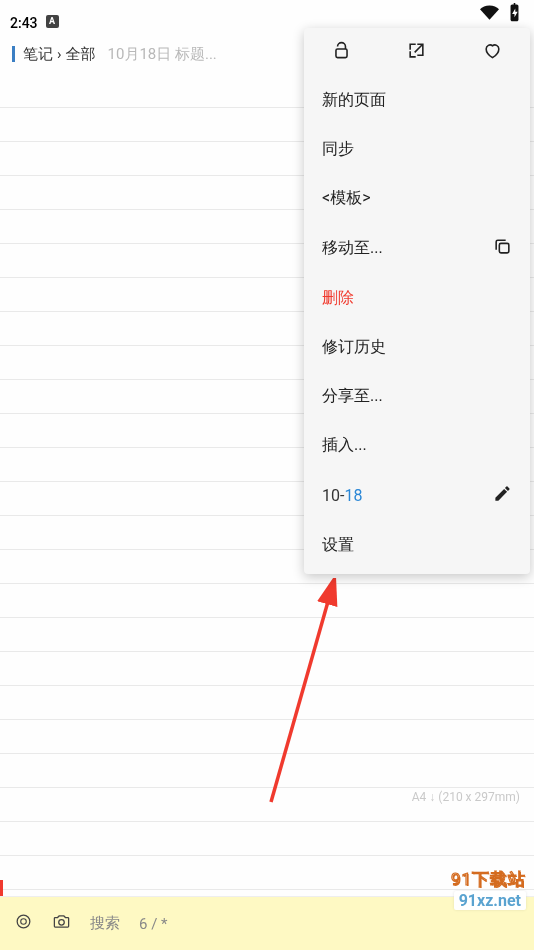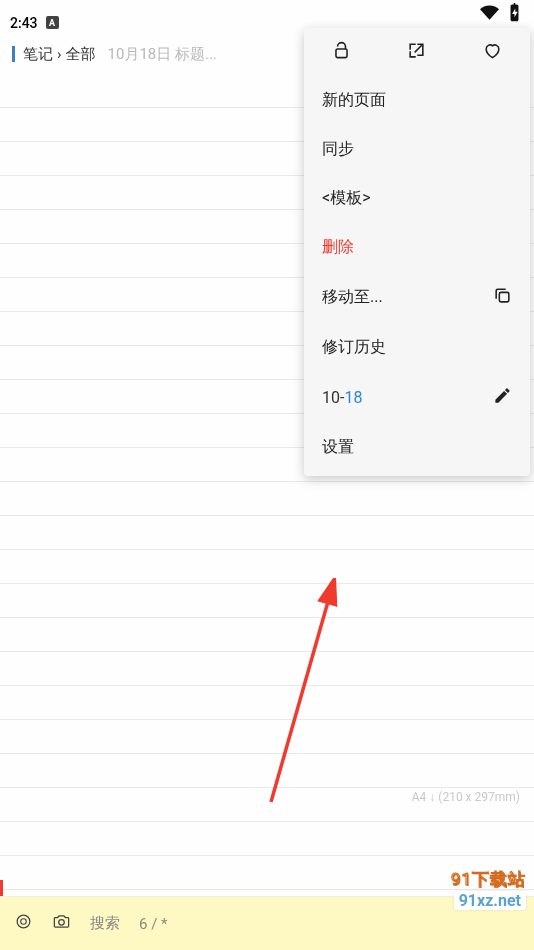--- a/index.html
+++ b/index.html
@@ -13,21 +13,21 @@
   }
   .status-bar {
     height: 28px;
     display: flex;
     justify-content: space-between;
     align-items: center;
     padding: 0 10px;
     font-size: 14px;
     font-weight: 500;
   }
-  .status-left { display: flex; align-items: center; gap: 8px; margin-top: 17px; }
+  .status-left { display: flex; gap: 8px; margin-top: 17px; }
   .status-right { display: flex; align-items: center; gap: 6px; }
   .a-badge {
     background: #424242;
     color: #fff;
     font-size: 9px;
     width: 13px;
     height: 13px;
     display: flex;
     align-items: center;
     justify-content: center;
@@ -232,34 +232,40 @@
   </div>
   <div class="menu-item">
     <span>新的页面</span>
   </div>
   <div class="menu-item">
     <span>同步</span>
   </div>
   <div class="menu-item">
     <span>&lt;模板&gt;</span>
   </div>
+  <div class="menu-item">
+    <span>移动至...</span>
+    <span>
+      <svg class="icon-svg" viewBox="0 0 24 24">
+          <rect x="8" y="8" width="12" height="12" rx="2" fill="none" stroke="#222" stroke-width="2"></rect>
+          <path d="M4 16V6a2 2 0 0 1 2-2h10" fill="none" stroke="#222" stroke-width="2"></path>
+        </svg>
+    </span>
+  </div>
   <div class="menu-item danger">
     <span>删除</span>
   </div>
   <div class="menu-item">
-    <span>移动至...</span>
-    <span>
-      <svg class="icon-svg" viewBox="0 0 24 24">
-          <rect x="8" y="8" width="12" height="12" rx="2" fill="none" stroke="#222" stroke-width="2"></rect>
-          <path d="M4 16V6a2 2 0 0 1 2-2h10" fill="none" stroke="#222" stroke-width="2"></path>
-        </svg>
-    </span>
-  </div>
-  <div class="menu-item">
     <span>修订历史</span>
+  </div>
+  <div class="menu-item">
+    <span>分享至...</span>
+  </div>
+  <div class="menu-item">
+    <span>插入...</span>
   </div>
   <div class="menu-item">
     <span class="menu-date">
       <span>10-</span><span class="blue">18</span>
     </span>
     <span>
       <svg class="icon-svg" viewBox="0 0 24 24">
           <path d="M3 17.25V21h3.75L17.8 9.94l-3.75-3.75L3 17.25zM20.7 7.04a1 1 0 0 0 0-1.41l-2.34-2.34a1 1 0 0 0-1.41 0L15.13 5.1l3.75 3.75 1.82-1.81z" fill="#222"></path>
         </svg>
     </span>

